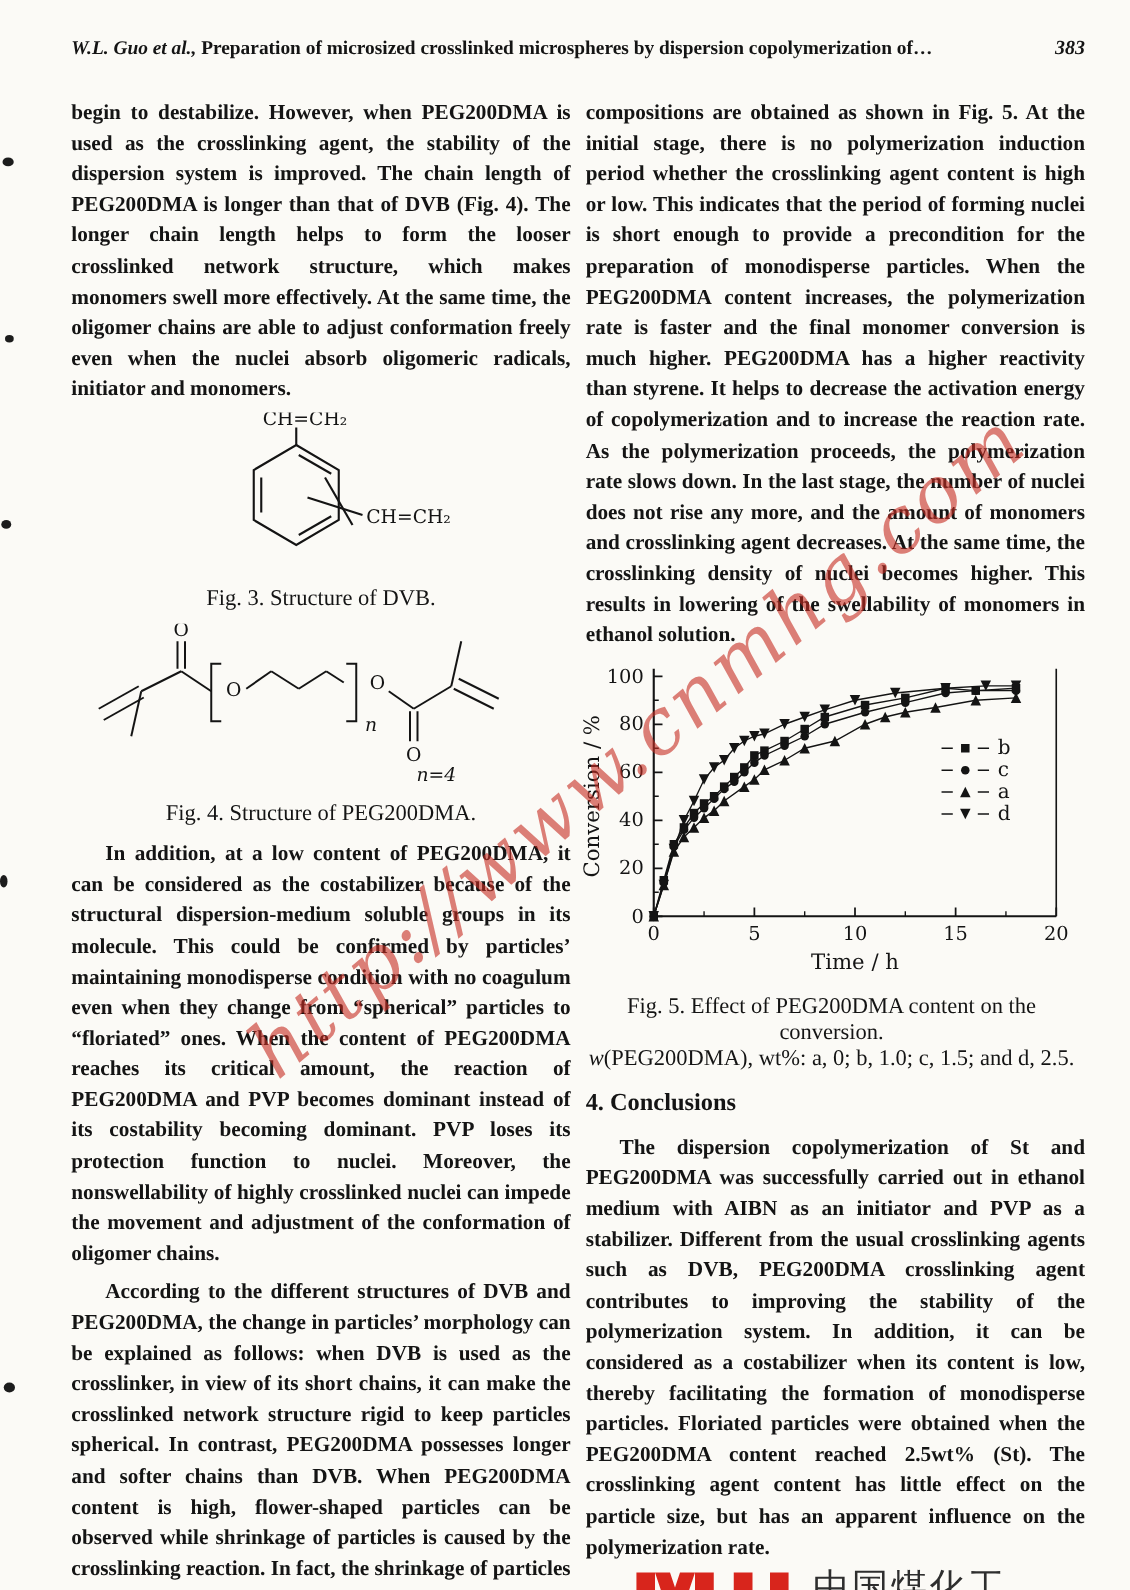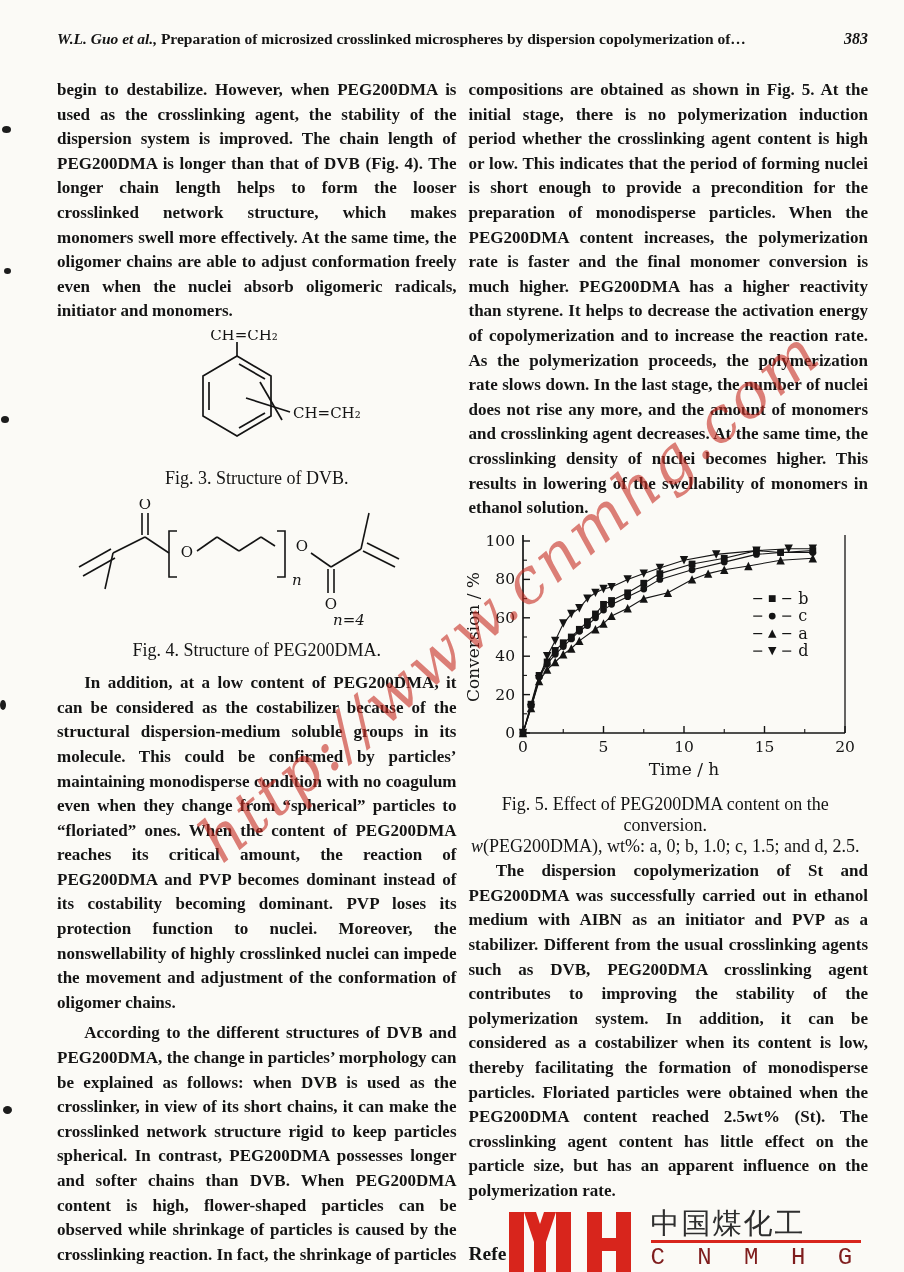--- a/index.html
+++ b/index.html
@@ -279,20 +279,21 @@
             <polygon points="309.23,128.29999999999998 305.03000000000003,119.89999999999999 313.43,119.89999999999999" fill="#141414"></polygon>
             <line x1="319.23" y1="124.1" x2="328.23" y2="124.1" stroke="#141414" stroke-width="1.2"></line>
             <text x="335.23" y="129.1" text-anchor="start" font-size="16" fill="#141414">d</text>
           </svg>
         <div class="fig-caption left2">
           <span>Fig. 5.  Effect of PEG200DMA content on the conversion.</span><br>
           <span class="ital">w</span><span>(PEG200DMA), wt%:  a, 0;  b, 1.0;  c, 1.5;  and d, 2.5.</span>
         </div>
       </div>
 
+      <div class="big-heading">4. Conclusions</div>
       <p class="indent">The dispersion copolymerization of St and PEG200DMA was successfully carried out in ethanol medium with AIBN as an initiator and PVP as a stabilizer. Different from the usual crosslinking agents such as DVB, PEG200DMA crosslinking agent contributes to improving the stability of the polymerization system. In addition, it can be considered as a costabilizer when its content is low, thereby facilitating the formation of monodisperse particles. Floriated particles were obtained when the PEG200DMA content reached 2.5wt% (St). The crosslinking agent content has little effect on the particle size, but has an apparent influence on the polymerization rate.</p>
 
       <div class="refs-area">
         <div class="refs-heading">References</div>
         <div class="logo">
           <svg width="122" height="74" viewBox="0 0 122 74">
             <g fill="#d8251c">
               <rect x="0" y="4" width="15" height="66"></rect>
               <rect x="47" y="4" width="15" height="66"></rect>
               <polygon points="15,4 27,4 31,16 35,4 47,4 37,34 25,34"></polygon>

